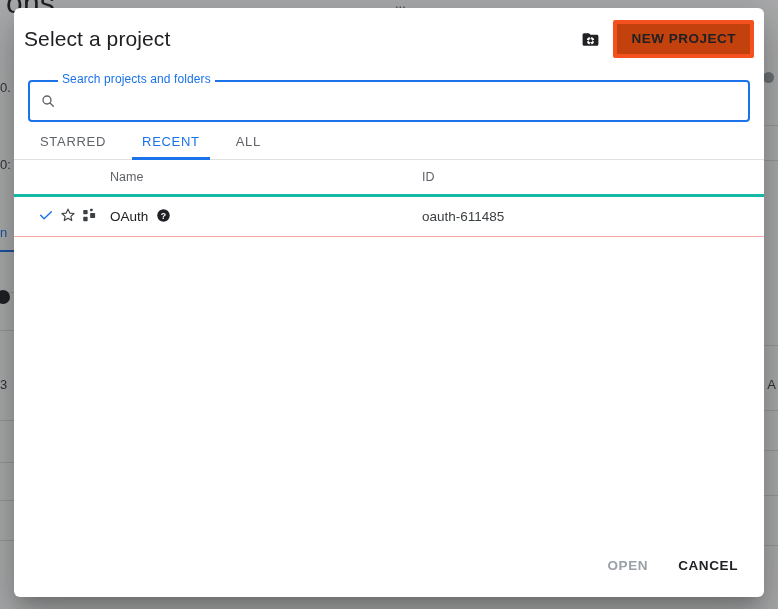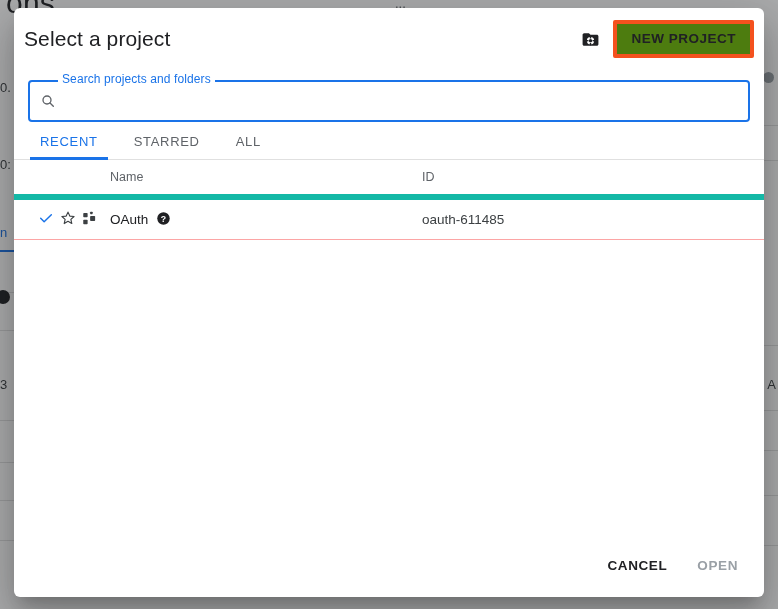--- a/index.html
+++ b/index.html
@@ -141,21 +141,21 @@
     padding: 0;
   }
   .new-project-wrap {
     border: 4px solid #f4511e;
     padding: 0px;
     border-radius: 2px;
     display: inline-block;
     line-height: 0;
   }
   .new-project-btn {
-    background: #4d7c0f;
+    background: #c2410c;
     border: none;
     color: #202124;
     font-family: "Liberation Sans", sans-serif;
     font-size: 13.5px;
     font-weight: 700;
     letter-spacing: .5px;
     padding: 8px 14px;
     cursor: pointer;
     line-height: 1.1;
   }
@@ -249,21 +249,21 @@
     width: 100%;
     border-collapse: collapse;
     table-layout: fixed;
   }
   .tbl th {
     text-align: left;
     font-size: 12.5px;
     font-weight: 400;
     color: #5f6368;
     padding: 10px 0 10px 0;
-    border-bottom: 6px solid #14b8a6;
+    border-bottom: 3px solid #14b8a6;
   }
   .tbl td {
     font-size: 13.5px;
     color: #3c4043;
     padding: 10px 0 10px 0;
     border-bottom: 1px solid #fca5a5;
     vertical-align: middle;
   }
   .col-icons { width: 96px; }
   .col-name  { width: 312px; }
@@ -375,22 +375,22 @@
         <svg width="16" height="16" viewBox="0 0 24 24">
           <path fill="none" stroke="#5f6368" stroke-width="2" d="M10.5 4.5a6 6 0 1 1 0 12 6 6 0 0 1 0-12z"></path>
           <line x1="15" y1="15" x2="20" y2="20" stroke="#5f6368" stroke-width="2" stroke-linecap="round"></line>
         </svg>
       </span>
       <input class="search-input" type="text" autofocus="" placeholder="" style="">
     </div>
   </div>
 
   <div class="tabs-row">
+    <button class="tab">STARRED</button>
     <button class="tab active">RECENT</button>
-    <button class="tab">STARRED</button>
     <button class="tab">ALL</button>
   </div>
 
   <div class="table-zone">
     <table class="tbl">
       <colgroup>
         <col class="col-icons">
           <col class="col-name">
           <col class="col-id">
       </colgroup>
@@ -436,16 +436,16 @@
               </span>
             </div>
           </td>
           <td>oauth-611485</td>
         </tr>
       </tbody>
     </table>
   </div>
 
   <div class="dlg-footer">
+    <button class="text-btn disabled" disabled="">OPEN</button>
     <button class="text-btn">CANCEL</button>
-    <button class="text-btn disabled" disabled="">OPEN</button>
   </div>
 </div>
 
 </body></html>

